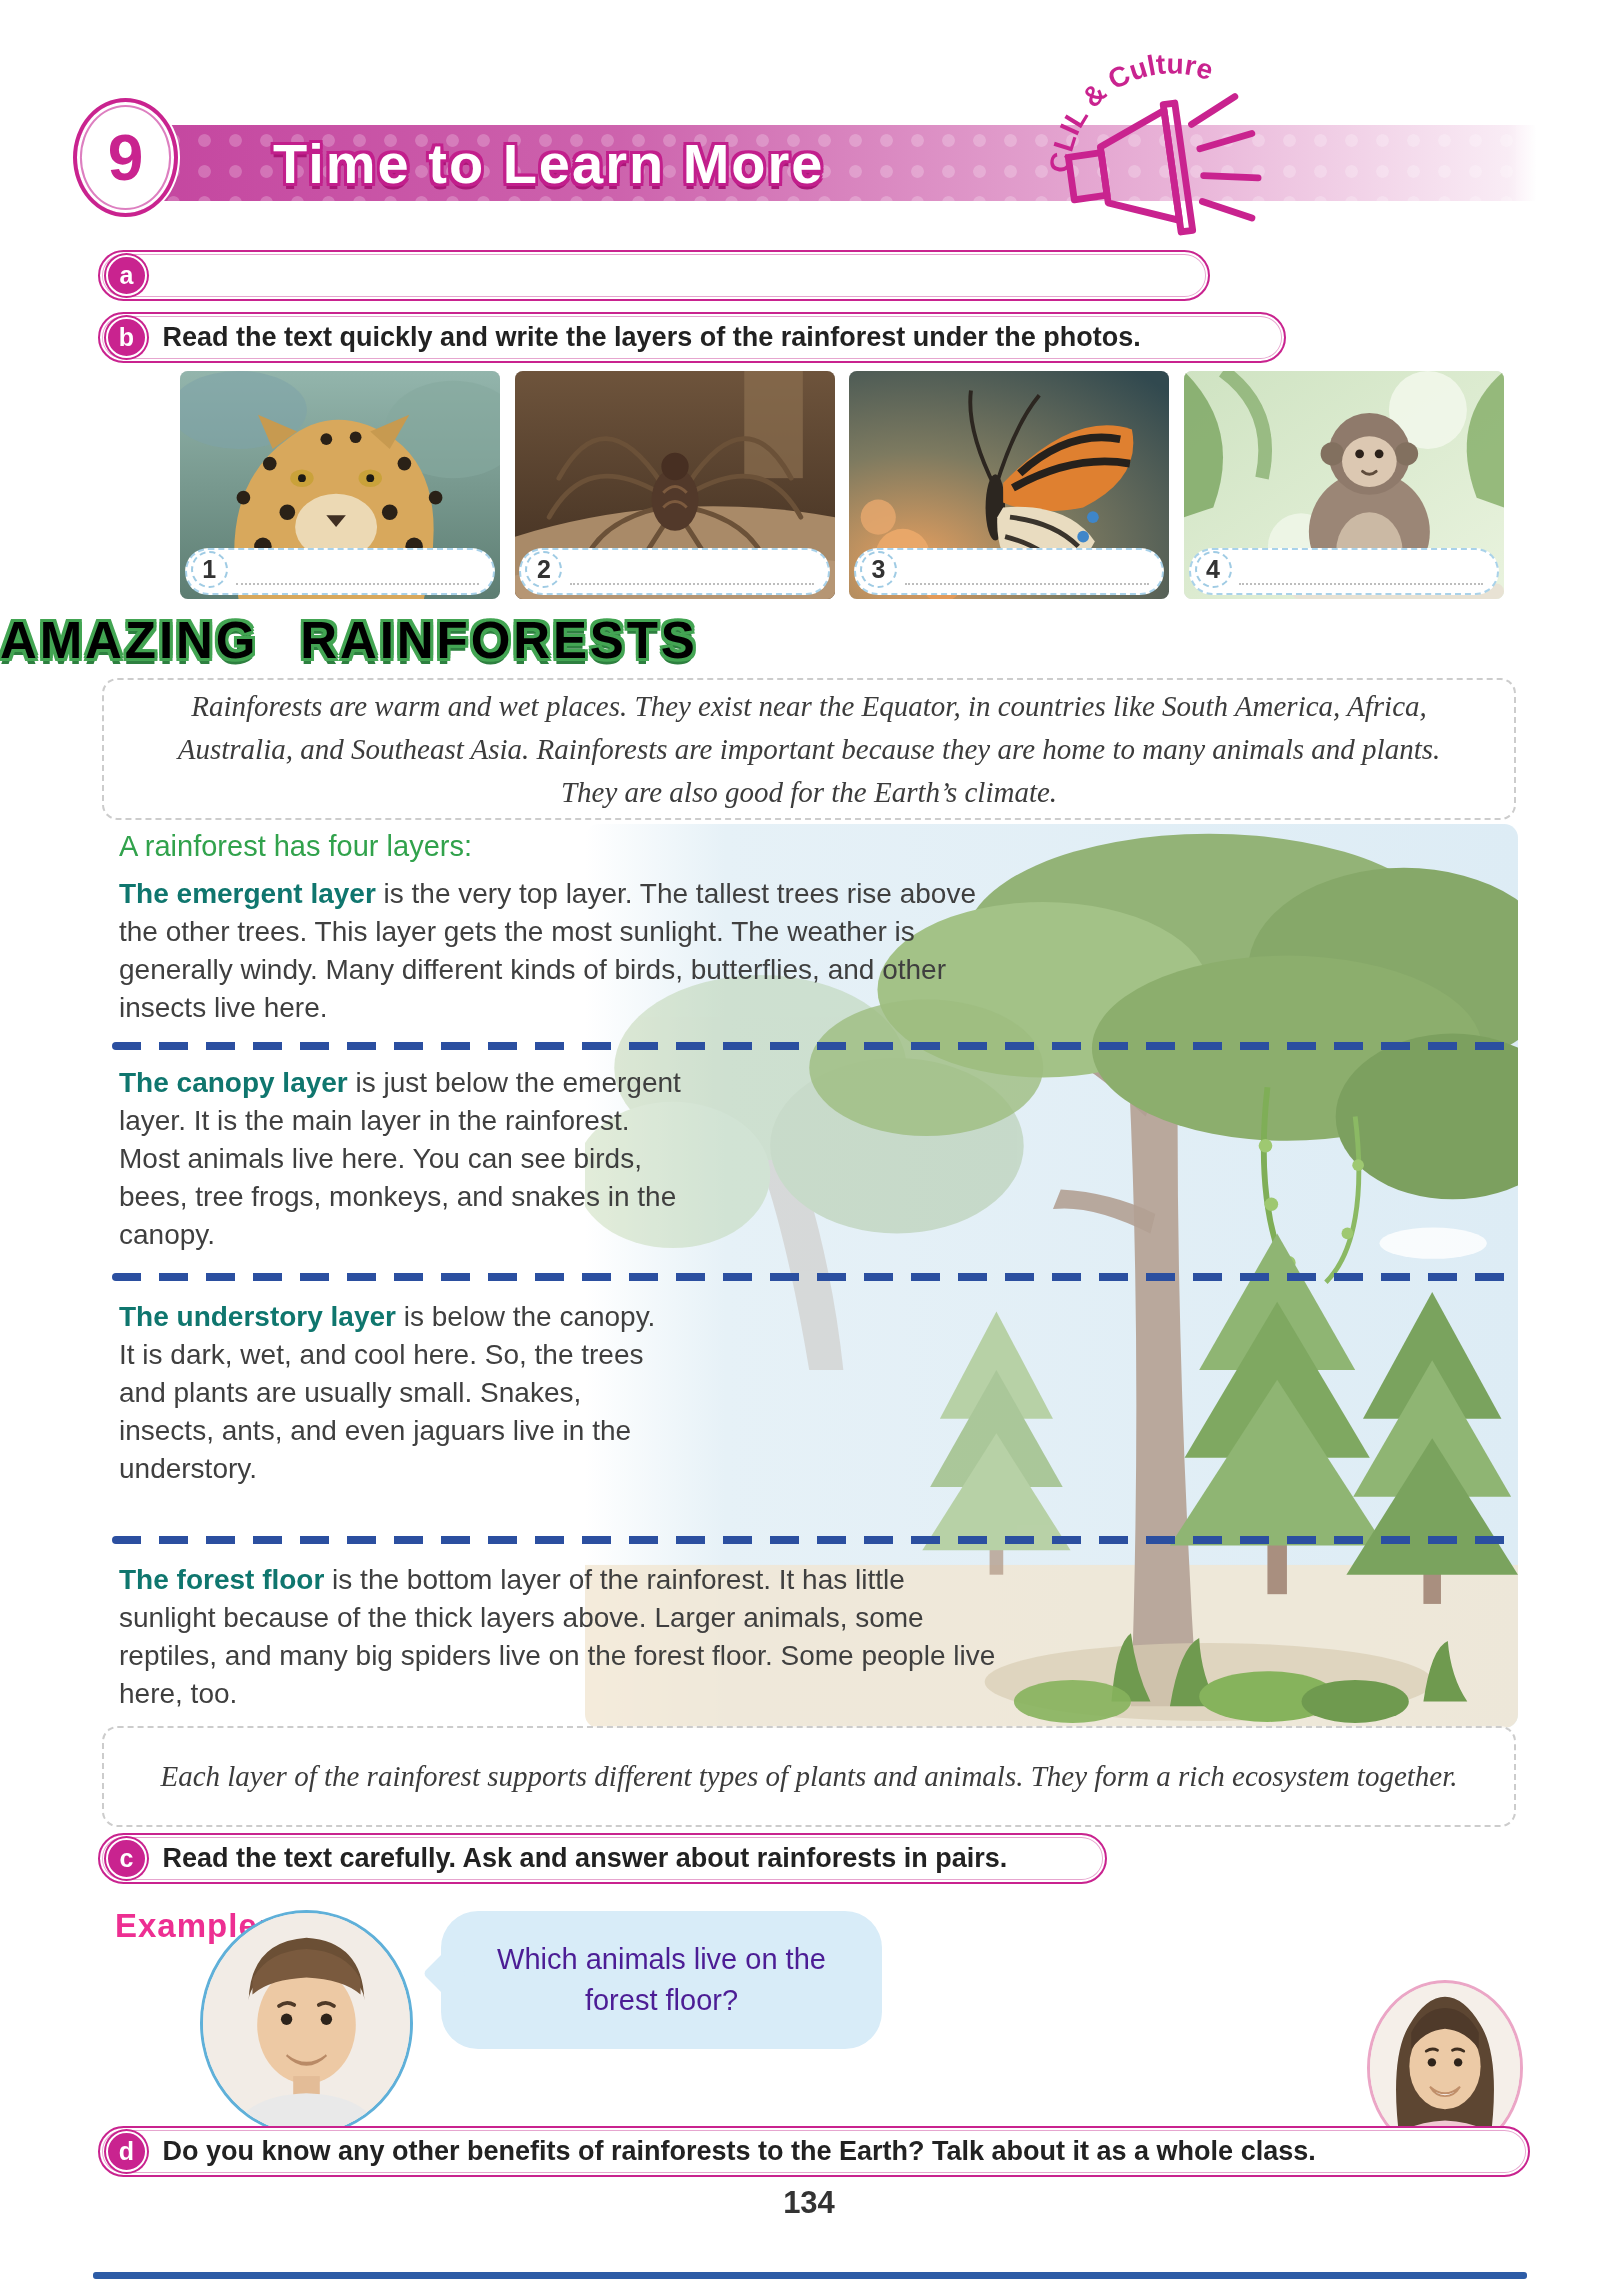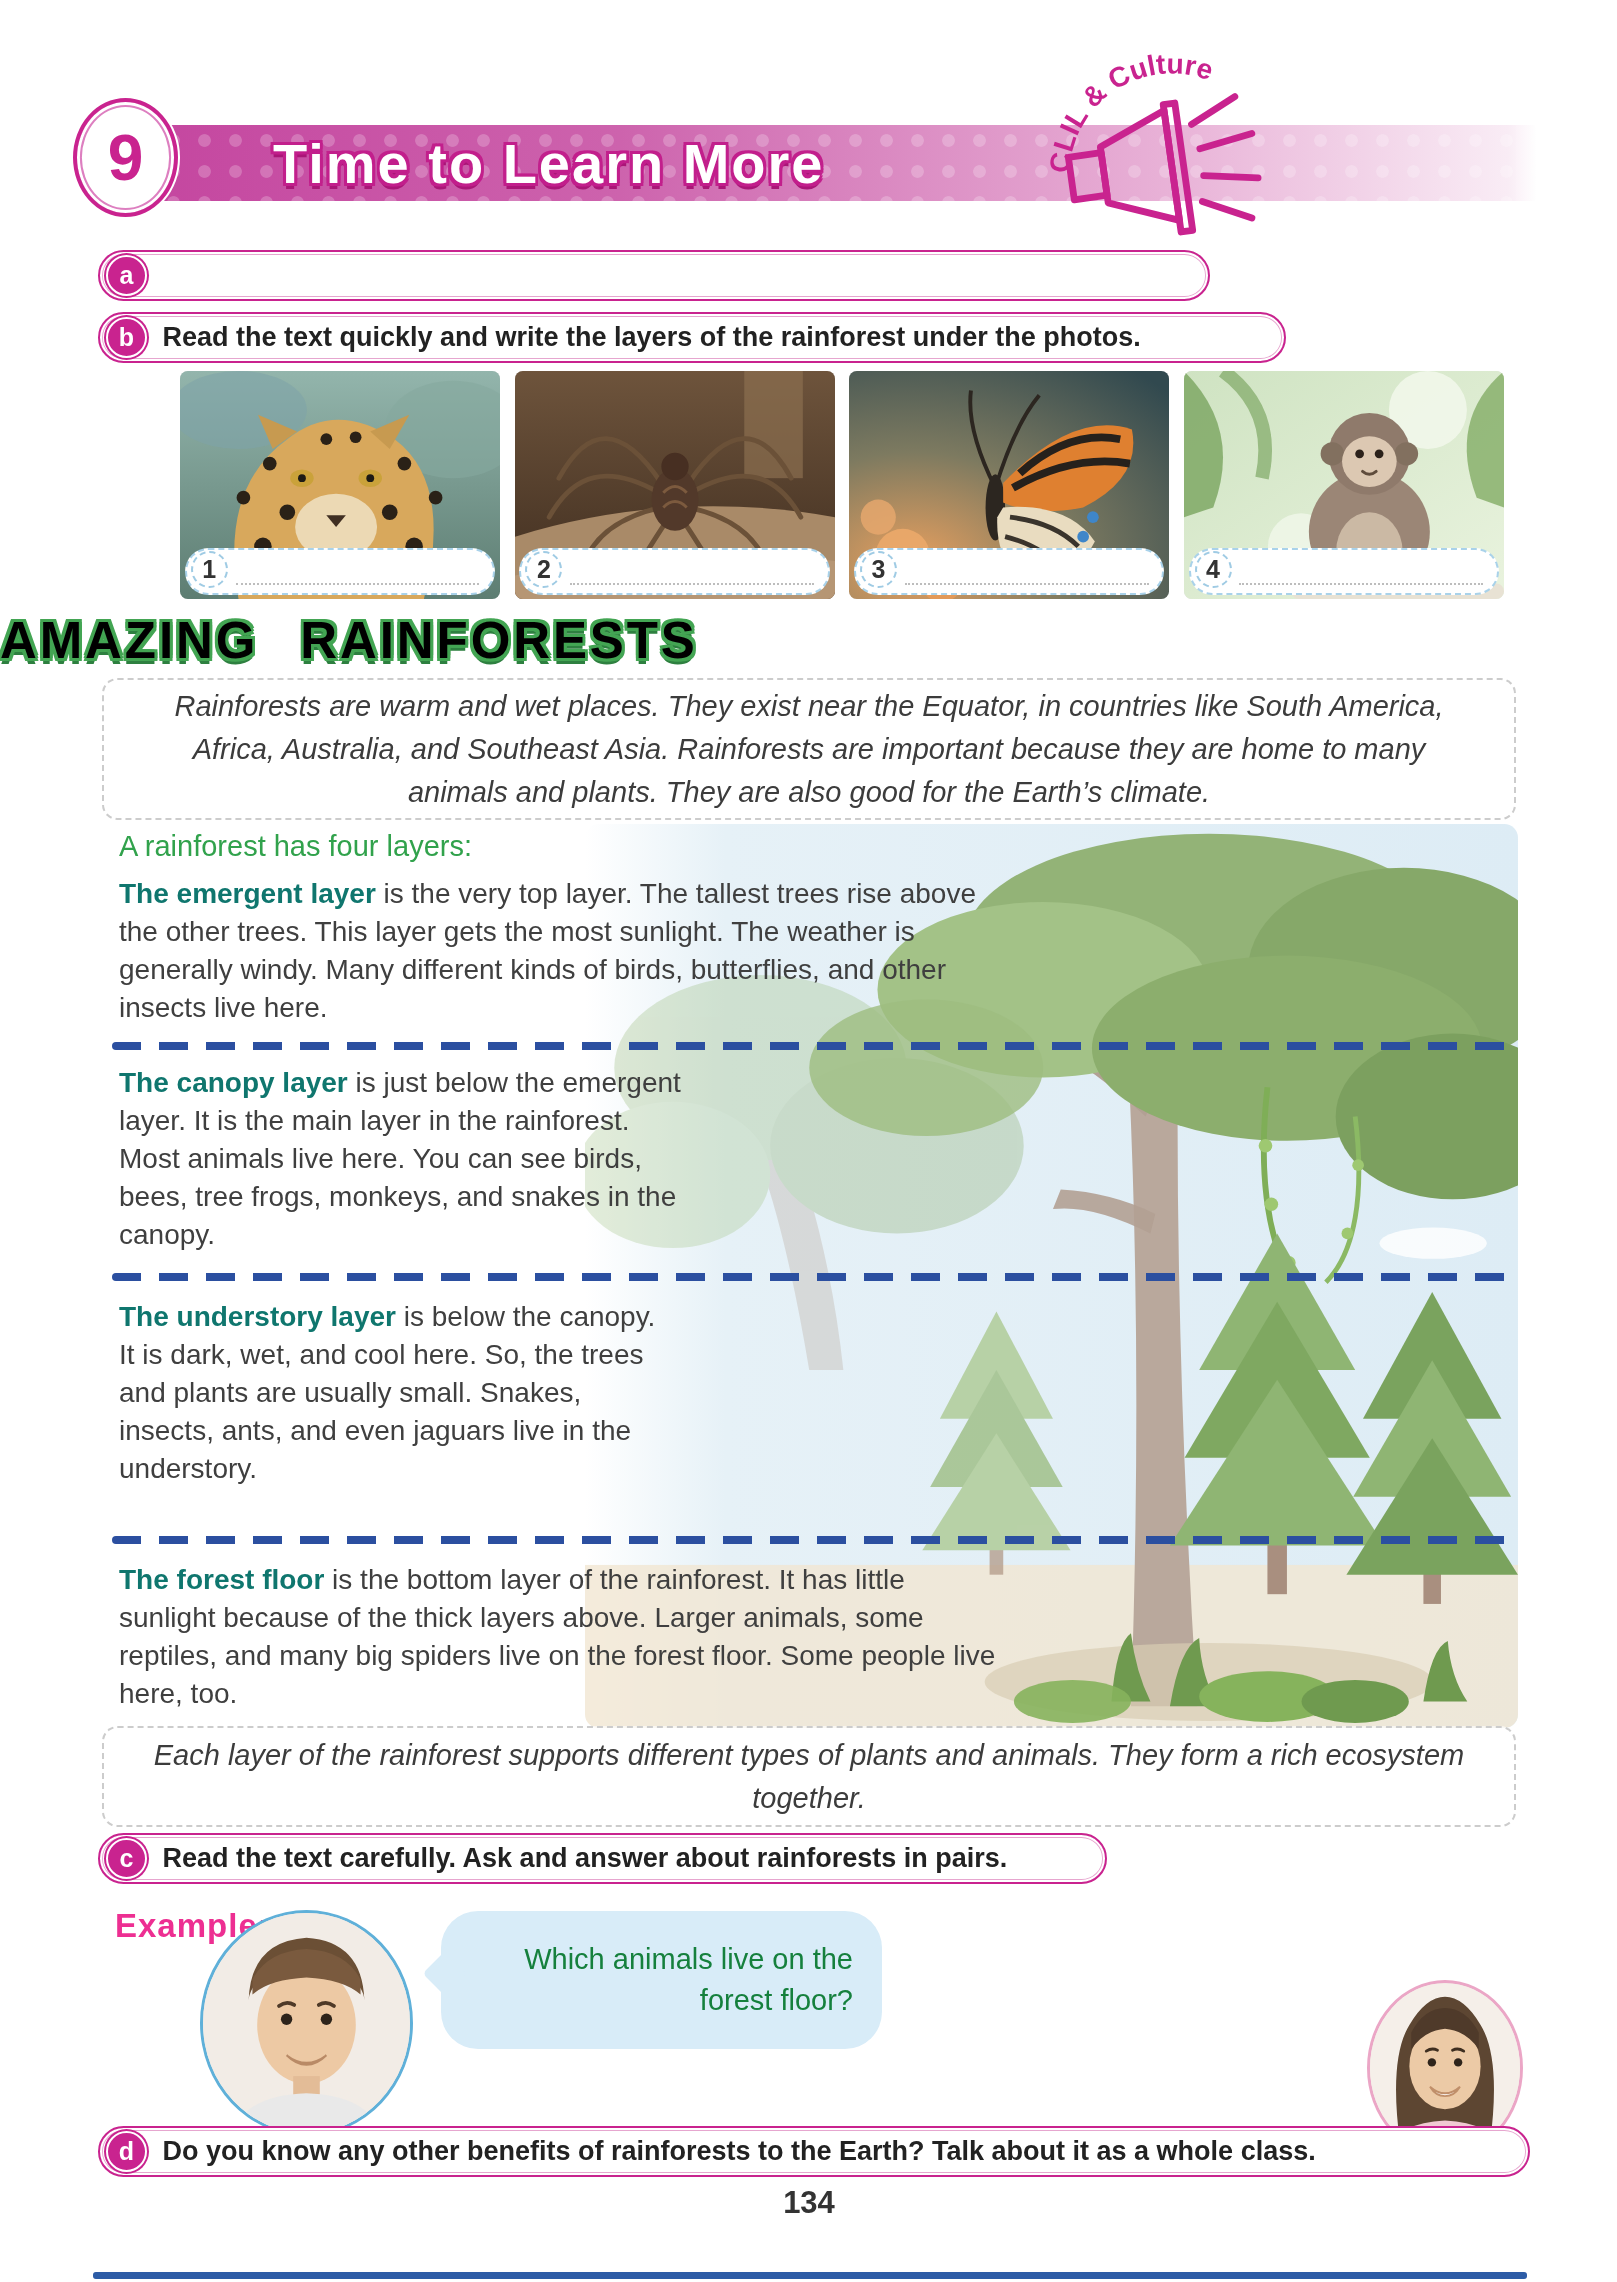--- a/index.html
+++ b/index.html
@@ -48,42 +48,42 @@
 
   
   .reading-title { position:absolute; left:0; top:611px; width:1322px; text-align:left;
     font-size:51px; font-weight:bold; letter-spacing:2.9px; word-spacing:25px; color:#000000;
     text-shadow:-2.9px -2.9px 0 #43a553, -2.9px 0 0 #43a553, -2.9px 2.9px 0 #43a553, 0 -2.9px 0 #43a553,
       0 2.9px 0 #43a553, 2.9px -2.9px 0 #43a553, 2.9px 0 0 #43a553, 2.9px 2.9px 0 #43a553, 0 5.9px 0 #2e8040; }
 
   
   .wavy { position:absolute; border:2.9px dashed #cccccc; border-radius:15.6px; background:rgba(255,255,255,.6);
     font-style:italic; font-size:29px; color:#3c3c3c; text-align:center; line-height:43px;
-    display:flex; align-items:center; justify-content:center; padding:7.8px 47px; }
+    display:flex; align-items:center; justify-content:center; padding:7.8px 47px;font-family:Liberation Serif, serif; }
   .intro { left:102px; top:678px; width:1414px; height:142px; }
   .outro { left:102px; top:1726px; width:1414px; height:101px; z-index:3; }
 
   
   .reading { position:absolute; left:0; top:824px; width:1618px; height:904px; }
   .illustration { position:absolute; left:585px; top:0; width:933px; height:904px; border-radius:13.7px; overflow:hidden; }
   .layers-heading { position:absolute; left:119px; top:5.9px; font-size:29px; font-weight:normal; color:#31a24c; z-index:2; }
   .layer { position:absolute; font-size:28px; line-height:38px; color:#3f3f3f; z-index:2; }
   .layer .lead { color:#0f766e; font-weight:bold; }
   .dash { position:absolute; left:112px; width:1404px; height:7.8px; z-index:2; border-radius:3.9px;
     background:repeating-linear-gradient(90deg, #2b4fa0 0 29px, transparent 29px 47px); }
 
   
   .example-label { position:absolute; left:115px; top:1907px; font-size:33px; font-weight:bold; color:#ed2f92;
     letter-spacing:1px; }
   .avatar { position:absolute; border-radius:50%; overflow:hidden; background:#f2ece6; }
   .avatar svg { display:block; width:100%; height:100%; }
   .avatar-boy { left:200px; top:1910px; width:213px; height:226px; border:3.9px solid #5fb0d9; }
   .avatar-girl { left:1367px; top:1980px; width:156px; height:176px; border:3.9px solid #eba6c6; }
-  .bubble { position:absolute; border-radius:37px; font-size:29px; color:#15803d; line-height:41px;
-    display:flex; align-items:center; justify-content:center; text-align:right; padding:9.8px 29px; }
+  .bubble { position:absolute; border-radius:37px; font-size:29px; color:#4c1d95; line-height:41px;
+    display:flex; align-items:center; justify-content:center; text-align:center; padding:9.8px 29px; }
   .bubble-q { left:441px; top:1911px; width:441px; height:138px; background:#d8ecf8; }
   .bubble-q::after { content:""; position:absolute; left:-11.7px; top:47px; width:31px; height:31px; background:#d8ecf8;
     transform:rotate(45deg); border-radius:4.9px; }
   .bubble-a { left:905px; top:1990px; width:460px; height:164px; background:#f6e2ec; }
   .bubble-a::after { content:""; position:absolute; right:-11.7px; top:68px; width:31px; height:31px; background:#f6e2ec;
     transform:rotate(45deg); border-radius:4.9px; }
 
   
   .page-number { position:absolute; left:0; top:2185px; width:1618px; text-align:center;
     font-size:31px; font-weight:bold; color:#333; }

